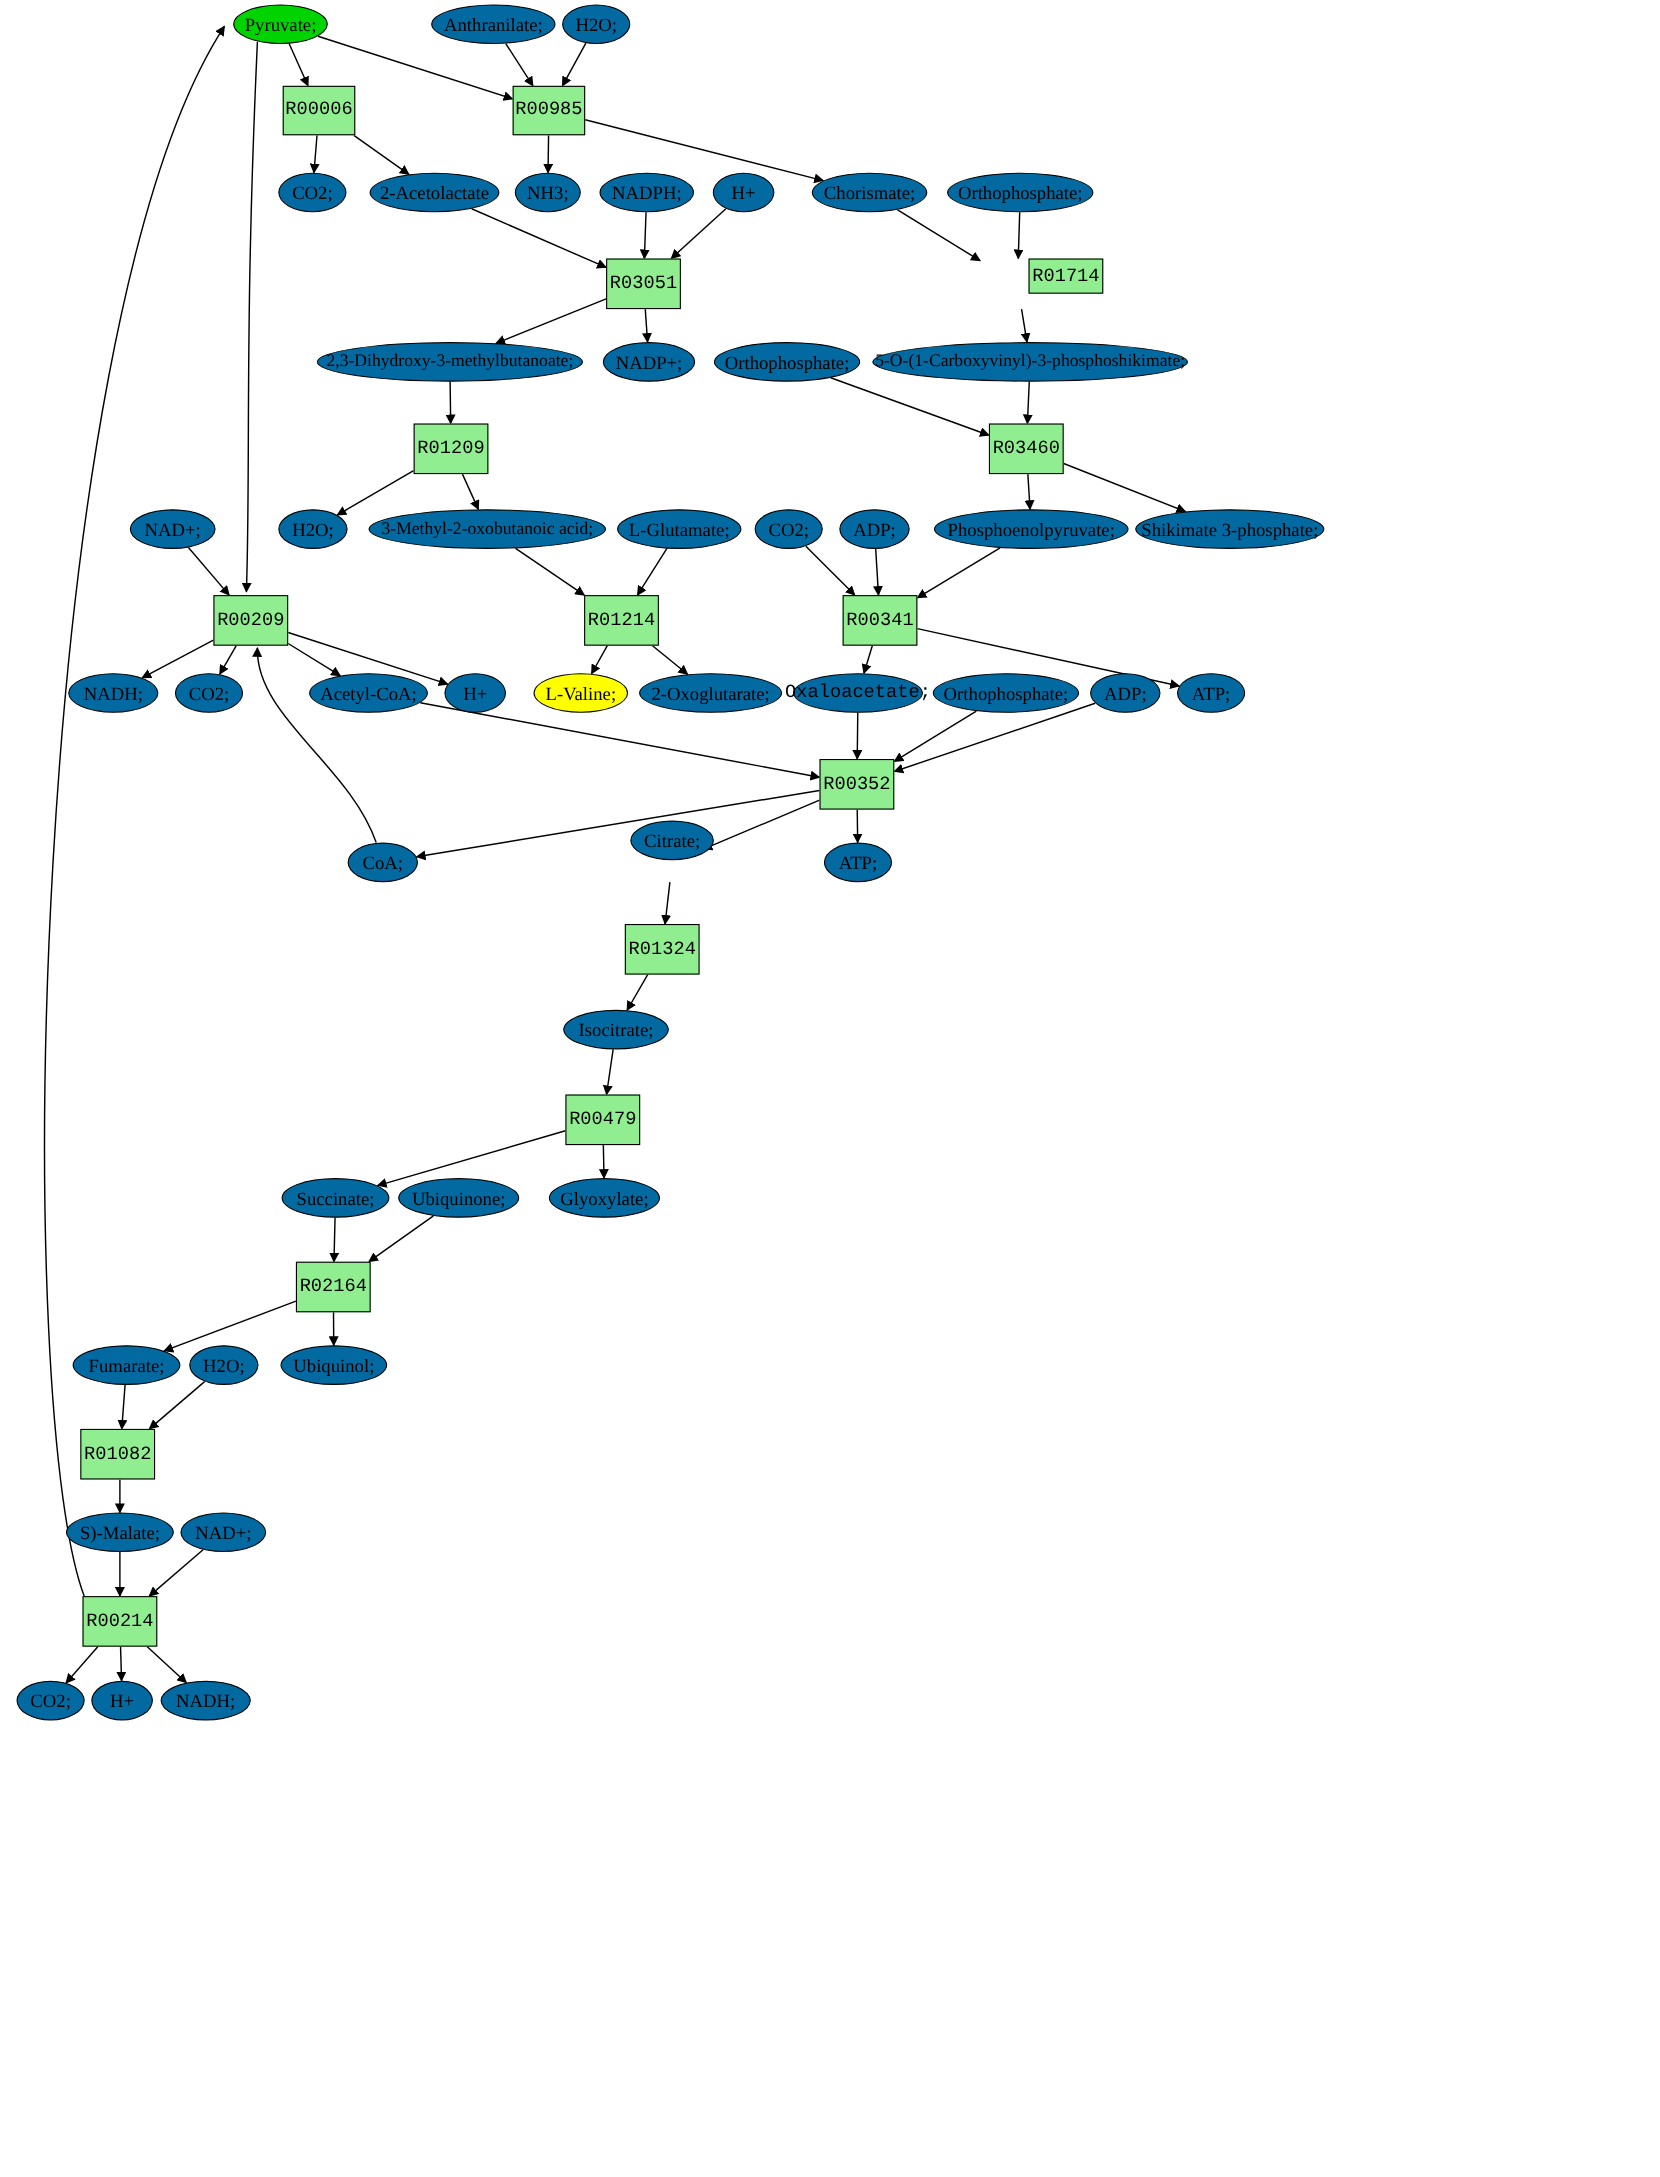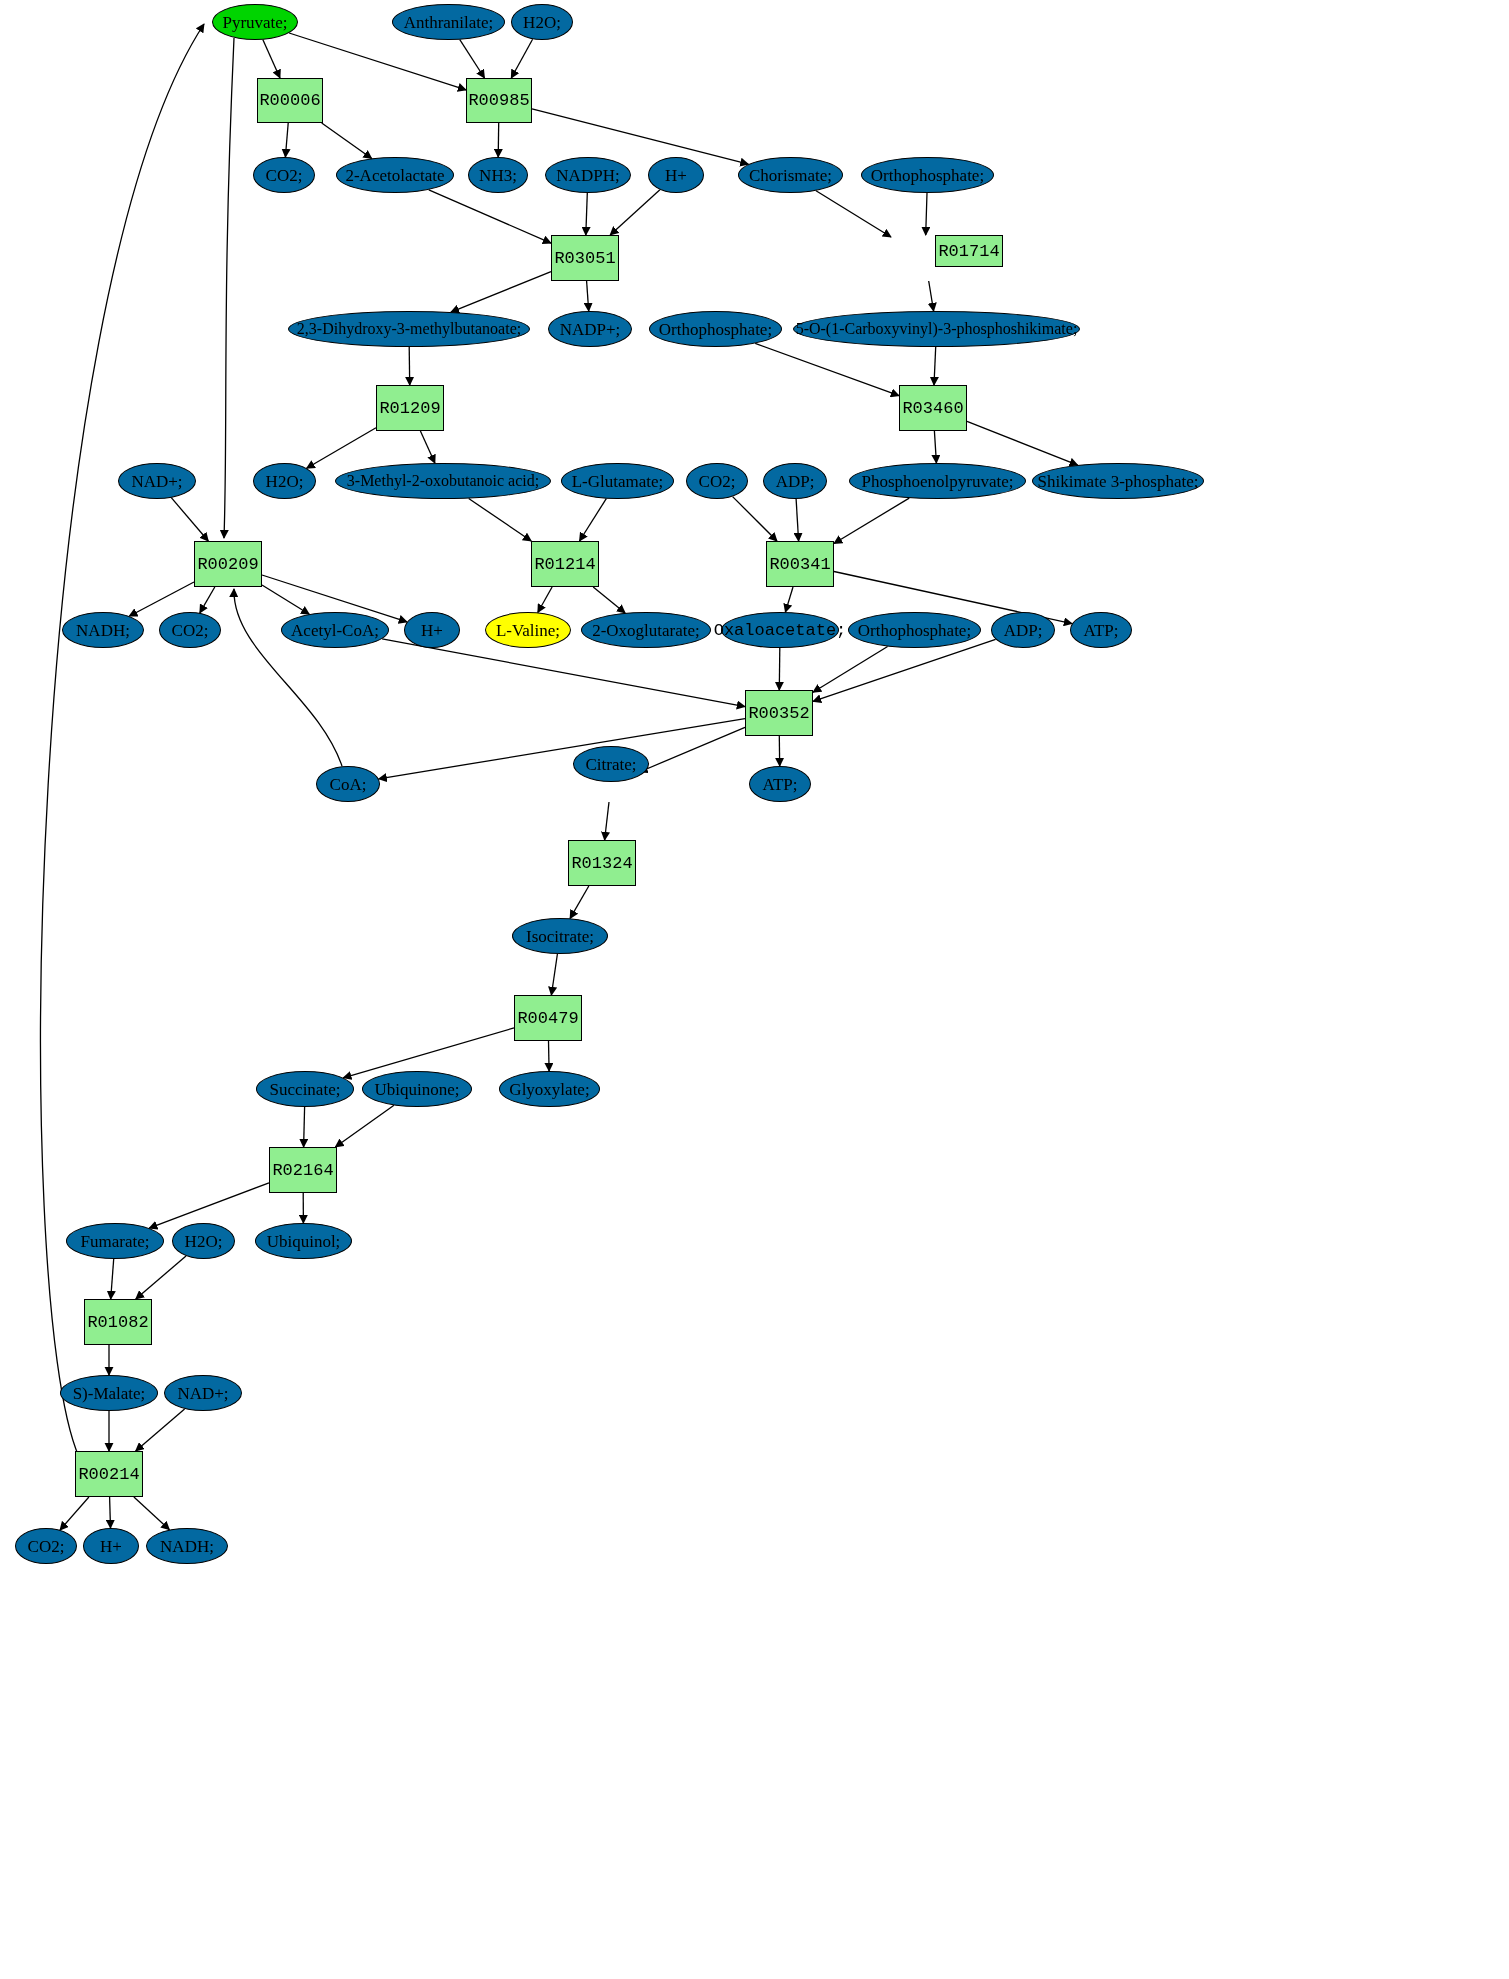--- a/index.html
+++ b/index.html
@@ -290,21 +290,21 @@
       </div>
       <div class="node compound" style="left: 66px; top: 1223px; width: 98px; height: 36px;">
         <span>Fumarate;</span>
       </div>
       <div class="node compound" style="left: 172px; top: 1223px; width: 63px; height: 36px;">
         <span>H2O;</span>
       </div>
       <div class="node compound" style="left: 255px; top: 1223px; width: 97px; height: 36px;">
         <span>Ubiquinol;</span>
       </div>
-      <div class="node reaction" style="left: 84px; top: 1299px; width: 68px; height: 46px;">
+      <div class="node reaction" style="left: 73px; top: 1299px; width: 68px; height: 46px;">
         <span>R01082</span>
       </div>
       <div class="node compound" style="left: 60px; top: 1375px; width: 98px; height: 36px;">
         <span>S)-Malate;</span>
       </div>
       <div class="node compound" style="left: 164px; top: 1375px; width: 78px; height: 36px;">
         <span>NAD+;</span>
       </div>
       <div class="node reaction" style="left: 75px; top: 1451px; width: 68px; height: 46px;">
         <span>R00214</span>

